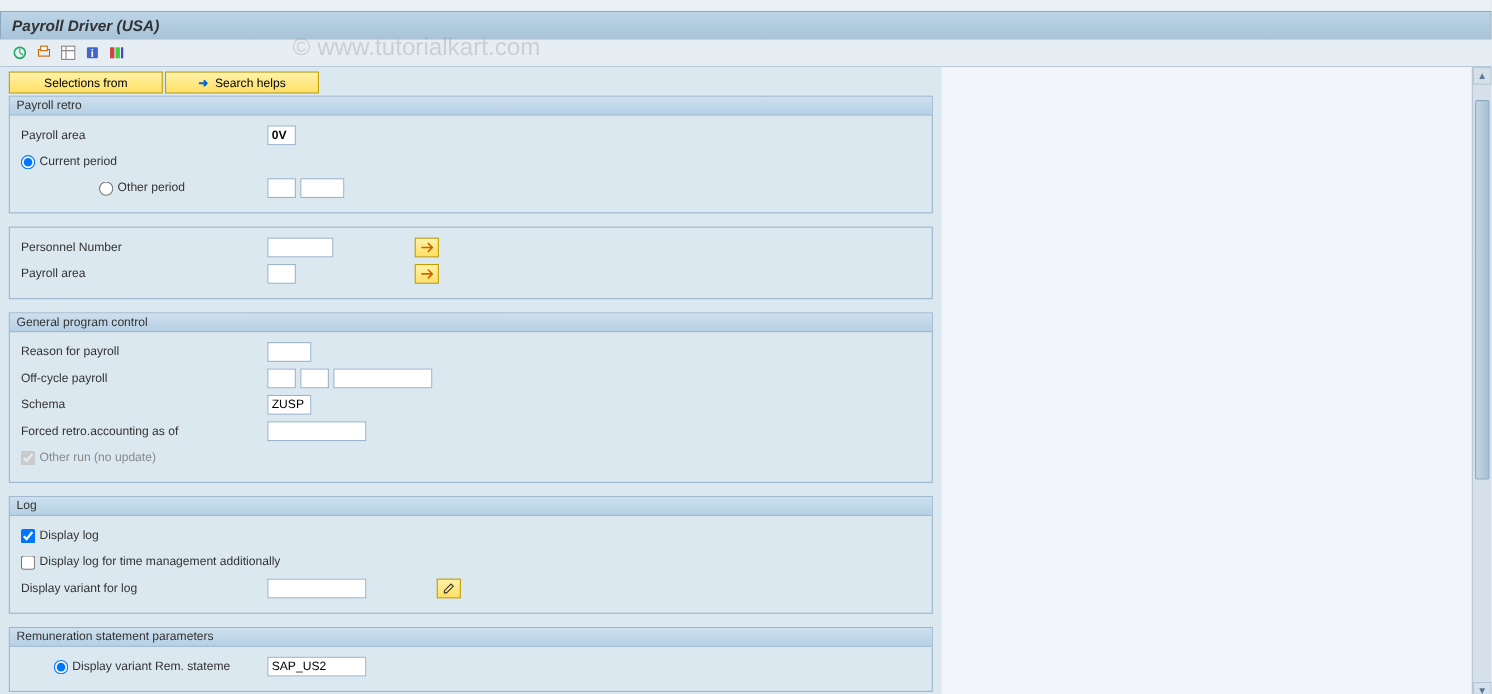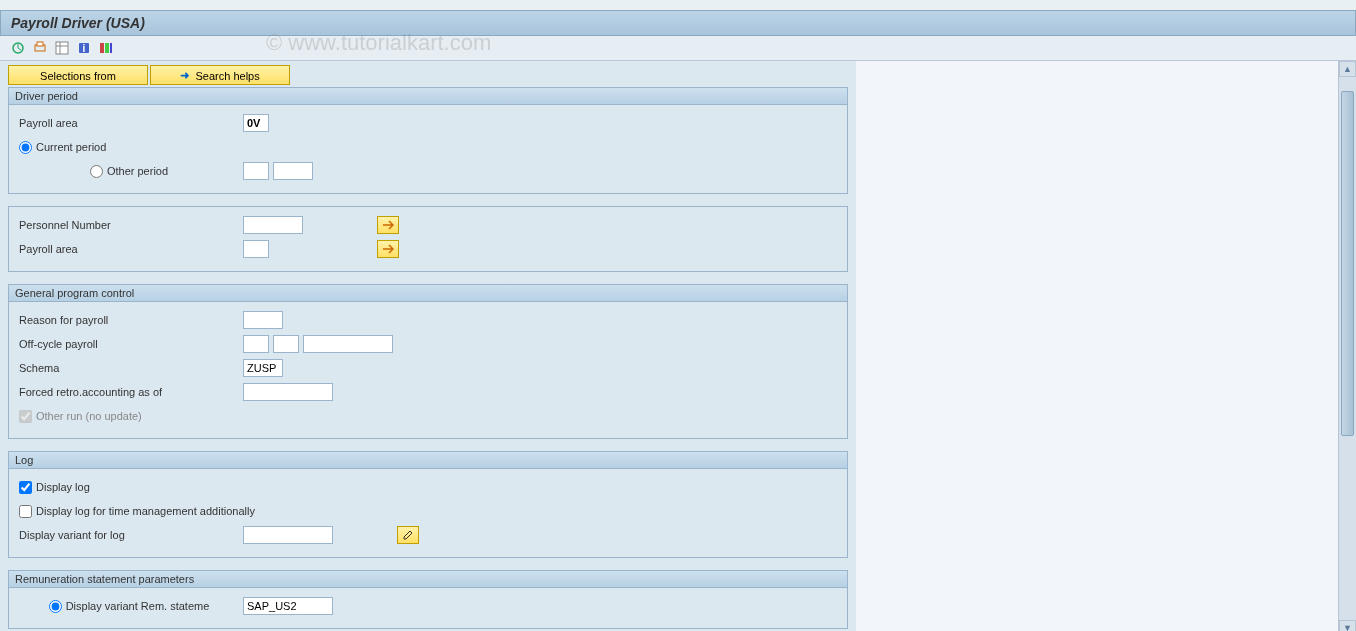--- a/index.html
+++ b/index.html
@@ -220,21 +220,21 @@
       <button class="yellow-btn">
         <span>Selections from</span>
       </button>
       <button class="yellow-btn">
         <span class="arrow">➜</span>
         <span>Search helps</span>
       </button>
     </div>
 
     <div class="group-box">
-      <div class="group-title">Driver period</div>
+      <div class="group-title">Payroll retro</div>
       <div class="group-body">
         <div class="form-row">
           <span class="form-label">Payroll area</span>
           <input type="text" class="fld fld-xxs fld-sel" value="0V" style="">
         </div>
         <div class="form-row">
           <label class="radio-wrap">
             <input type="radio" name="period" checked="" style="">
             <span>Current period</span>
           </label>

